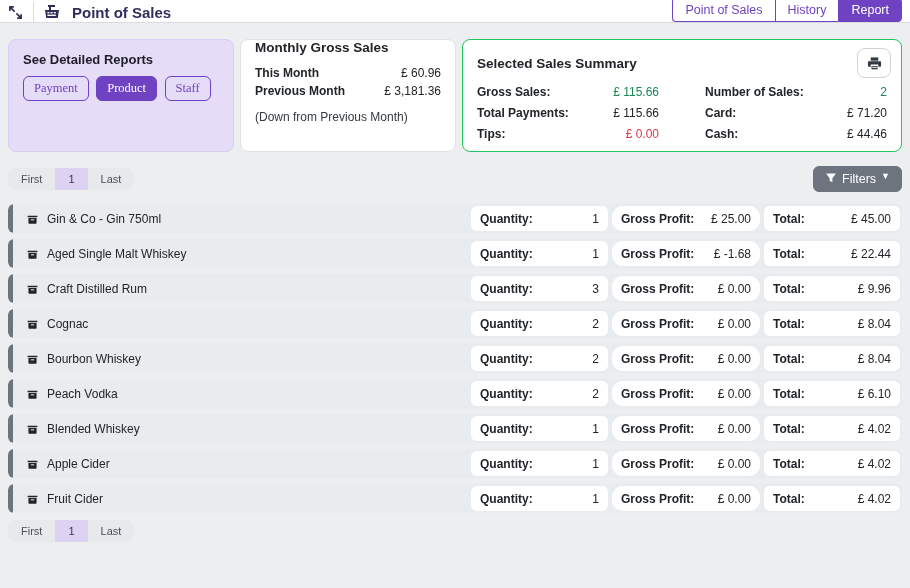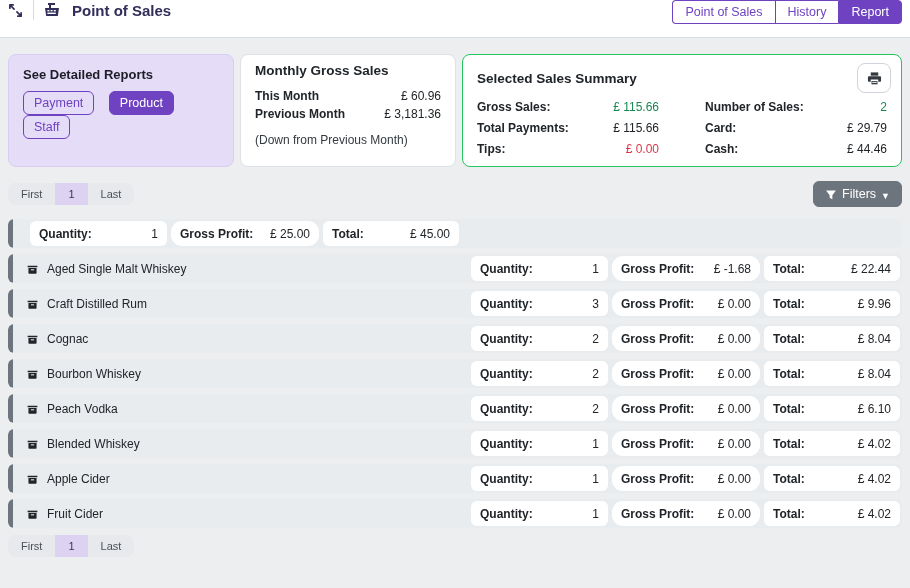--- a/index.html
+++ b/index.html
@@ -15,22 +15,22 @@
     --lavender: #e5dcf7;
     --slate: #6c757d;
     --green: #198754;
     --red: #dc3545;
     --rowbg: #e9ecef;
     --navy: #312e5b;
   }
 
   
   .topbar {
-    height: 38px; background: #ffffff; border-bottom: 1px solid #d8dcdf;
-    display: flex; align-items: flex-start; padding: 0 8px;
+    height: 23px; background: #ffffff; border-bottom: 1px solid #d8dcdf;
+    display: flex; align-items: flex-end; padding: 0 8px;
   }
   .topbar-left { display: flex; align-items: center; gap: 10px; }
   .icon-btn { display:flex; align-items:center; justify-content:center; cursor:pointer; background:none; border:none; }
   .vdivider { width:1px; height:20px; background:#d8dcdf; }
   .app-title { font-size: 15px; font-weight: bold; color: var(--navy); margin-left: 2px; }
   .topbar-right { margin-left: auto; display: flex; }
   .nav-group { display: flex; }
   .nav-btn {
     font-family: inherit; font-size: 12.5px; padding: 4px 12px; cursor: pointer;
     background: #fff; color: var(--purple); border: 1px solid var(--purple);
@@ -43,27 +43,27 @@
   
   .content { padding: 16px 8px 0 8px; }
   .cards-row { display: flex; gap: 6px; align-items: stretch; }
   .card { border-radius: 8px; }
   .card-reports {
     width: 226px; background: var(--lavender); border: 1px solid #d9cdf2;
     padding: 12px 14px; flex: none;
   }
   .card-reports h3 { font-size: 13px; font-weight: bold; margin-bottom: 9px; color:#1d1d27; }
   .seg-btn {
-    font-family: Liberation Sans, sans-serif; font-size: 12.5px; padding: 4px 10px; cursor: pointer;
+    font-family: Liberation Serif, serif; font-size: 12.5px; padding: 4px 10px; cursor: pointer;
     background: transparent; color: var(--purple); border: 1px solid var(--purple);
-    border-radius: 6px; margin-right: 10px;
+    border-radius: 6px; margin-right: 3px;
   }
   .seg-btn.active { background: var(--purple); color: #fff; }
   .card-monthly {
-    width: 216px; background: #fff; border: 1px solid #dee2e6; padding: 8px 14px; flex: none;
+    width: 216px; background: #fff; border: 1px solid #dee2e6; padding: 0 14px; flex: none;
   }
   .card-monthly h3 { font-size: 13.5px; font-weight: bold; margin-bottom: 11px; }
   .kv { display: flex; justify-content: space-between; font-size: 12px; margin-bottom: 4px; }
   .kv .k { font-weight: bold; }
   .note { font-size: 12px; color: #343a40; margin-top: 12px; }
   .card-summary {
     flex: 1; background: #fff; border: 1px solid #22c55e; padding: 10px 14px; position: relative;
   }
   .card-summary h3 { font-size: 13.5px; font-weight: bold; margin: 6px 0 14px 0; }
   .print-btn {
@@ -86,21 +86,21 @@
     display: inline-flex; background: #e7e9ec; border-radius: 8px; padding: 0; overflow: hidden;
   }
   .page-item {
     font-family: inherit; font-size: 11px; color: #495057; background: transparent;
     border: none; padding: 5px 13px; cursor: pointer;
   }
   .page-item.active { background: #ded2f3; color: #343a40; }
   .filters-btn {
     font-family: inherit; font-size: 12.5px; color: #fff; background: var(--slate);
     border: 1px solid var(--slate); border-radius: 6px; padding: 5px 11px; cursor: pointer;
-    display: inline-flex; align-items: flex-end; gap: 5px;
+    display: inline-flex; align-items: flex-start; gap: 5px;
   }
   .caret { font-size: 9px; line-height: 1; }
 
   
   .rows { margin-top: 12px; }
   .prod-row {
     position: relative; background: var(--rowbg); border-radius: 6px; height: 29px;
     margin-bottom: 6px; display: flex; align-items: center;
     padding: 2px 2px 2px 18px; overflow: hidden;
   }
@@ -200,21 +200,21 @@
         <div class="stat">
           <span class="k">Number of Sales:</span>
           <span class="v c-green">2</span>
         </div>
         <div class="stat">
           <span class="k">Total Payments:</span>
           <span class="v c-dark">£ 115.66</span>
         </div>
         <div class="stat">
           <span class="k">Card:</span>
-          <span class="v c-dark">£ 29.79</span>
+          <span class="v c-dark">£ 71.20</span>
         </div>
         <div class="stat">
           <span class="k">Tips:</span>
           <span class="v c-red">£ 0.00</span>
         </div>
         <div class="stat">
           <span class="k">Cash:</span>
           <span class="v c-dark">£ 44.46</span>
         </div>
       </div>
@@ -233,20 +233,30 @@
           <path d="M1.5 2 h13 L9.8 8.3 V13.5 L6.2 11.8 V8.3 Z"></path>
         </svg>
       </span>
       <span>Filters</span>
       <span class="caret">▼</span>
     </button>
   </div>
 
   <div class="rows" id="rows-container">
     <div class="prod-row">
+      <div class="prod-name-wrap">
+        <span>
+          <svg width="13" height="13" viewBox="0 0 16 16" fill="#212529">
+            <path d="M2 4.5 h12 v2 H2 Z"></path>
+            <path d="M3 7.5 h10 v6 a1 1 0 0 1 -1 1 H4 a1 1 0 0 1 -1 -1 Z"></path>
+            <rect x="6" y="9" width="4" height="1.3" fill="#e9ecef"></rect>
+          </svg>
+        </span>
+        <span class="prod-name">Gin &amp; Co - Gin 750ml</span>
+      </div>
       <div class="stat-box box-qty">
         <span class="lbl">Quantity:</span>
         <span class="val">1</span>
       </div>
       <div class="stat-box box-profit">
         <span class="lbl">Gross Profit:</span>
         <span class="val">£ 25.00</span>
       </div>
       <div class="stat-box box-total">
         <span class="lbl">Total:</span>

